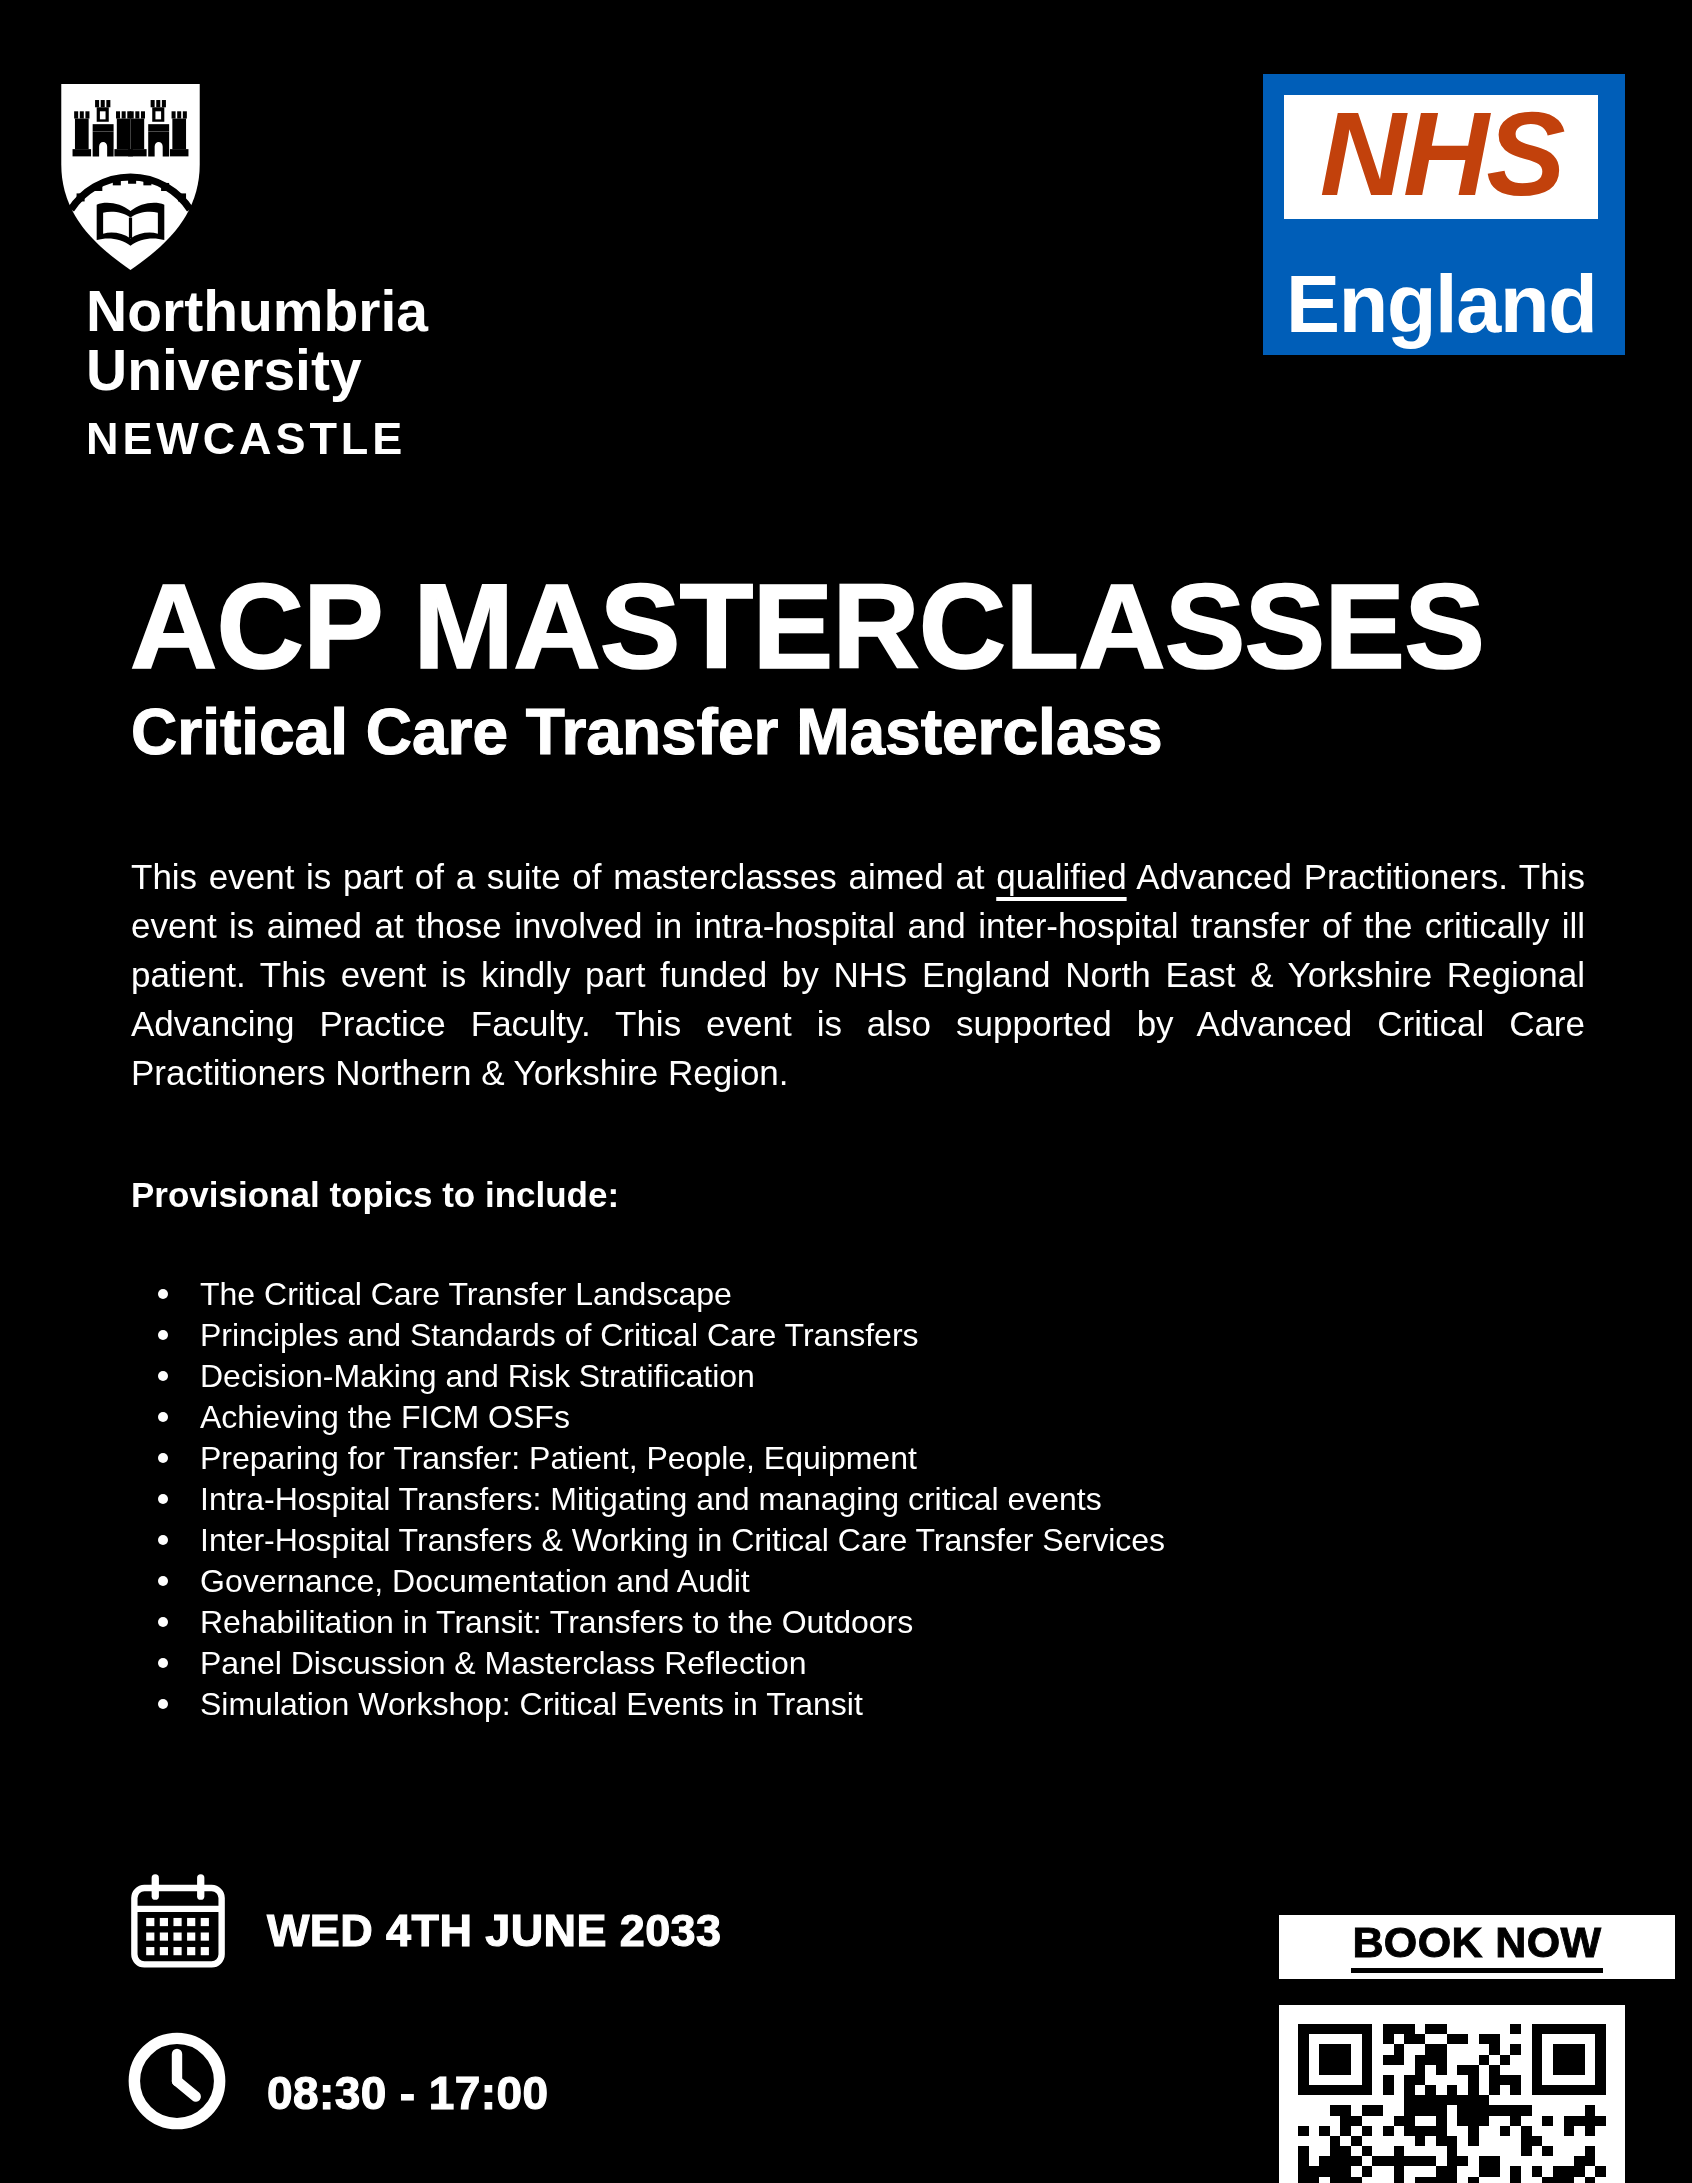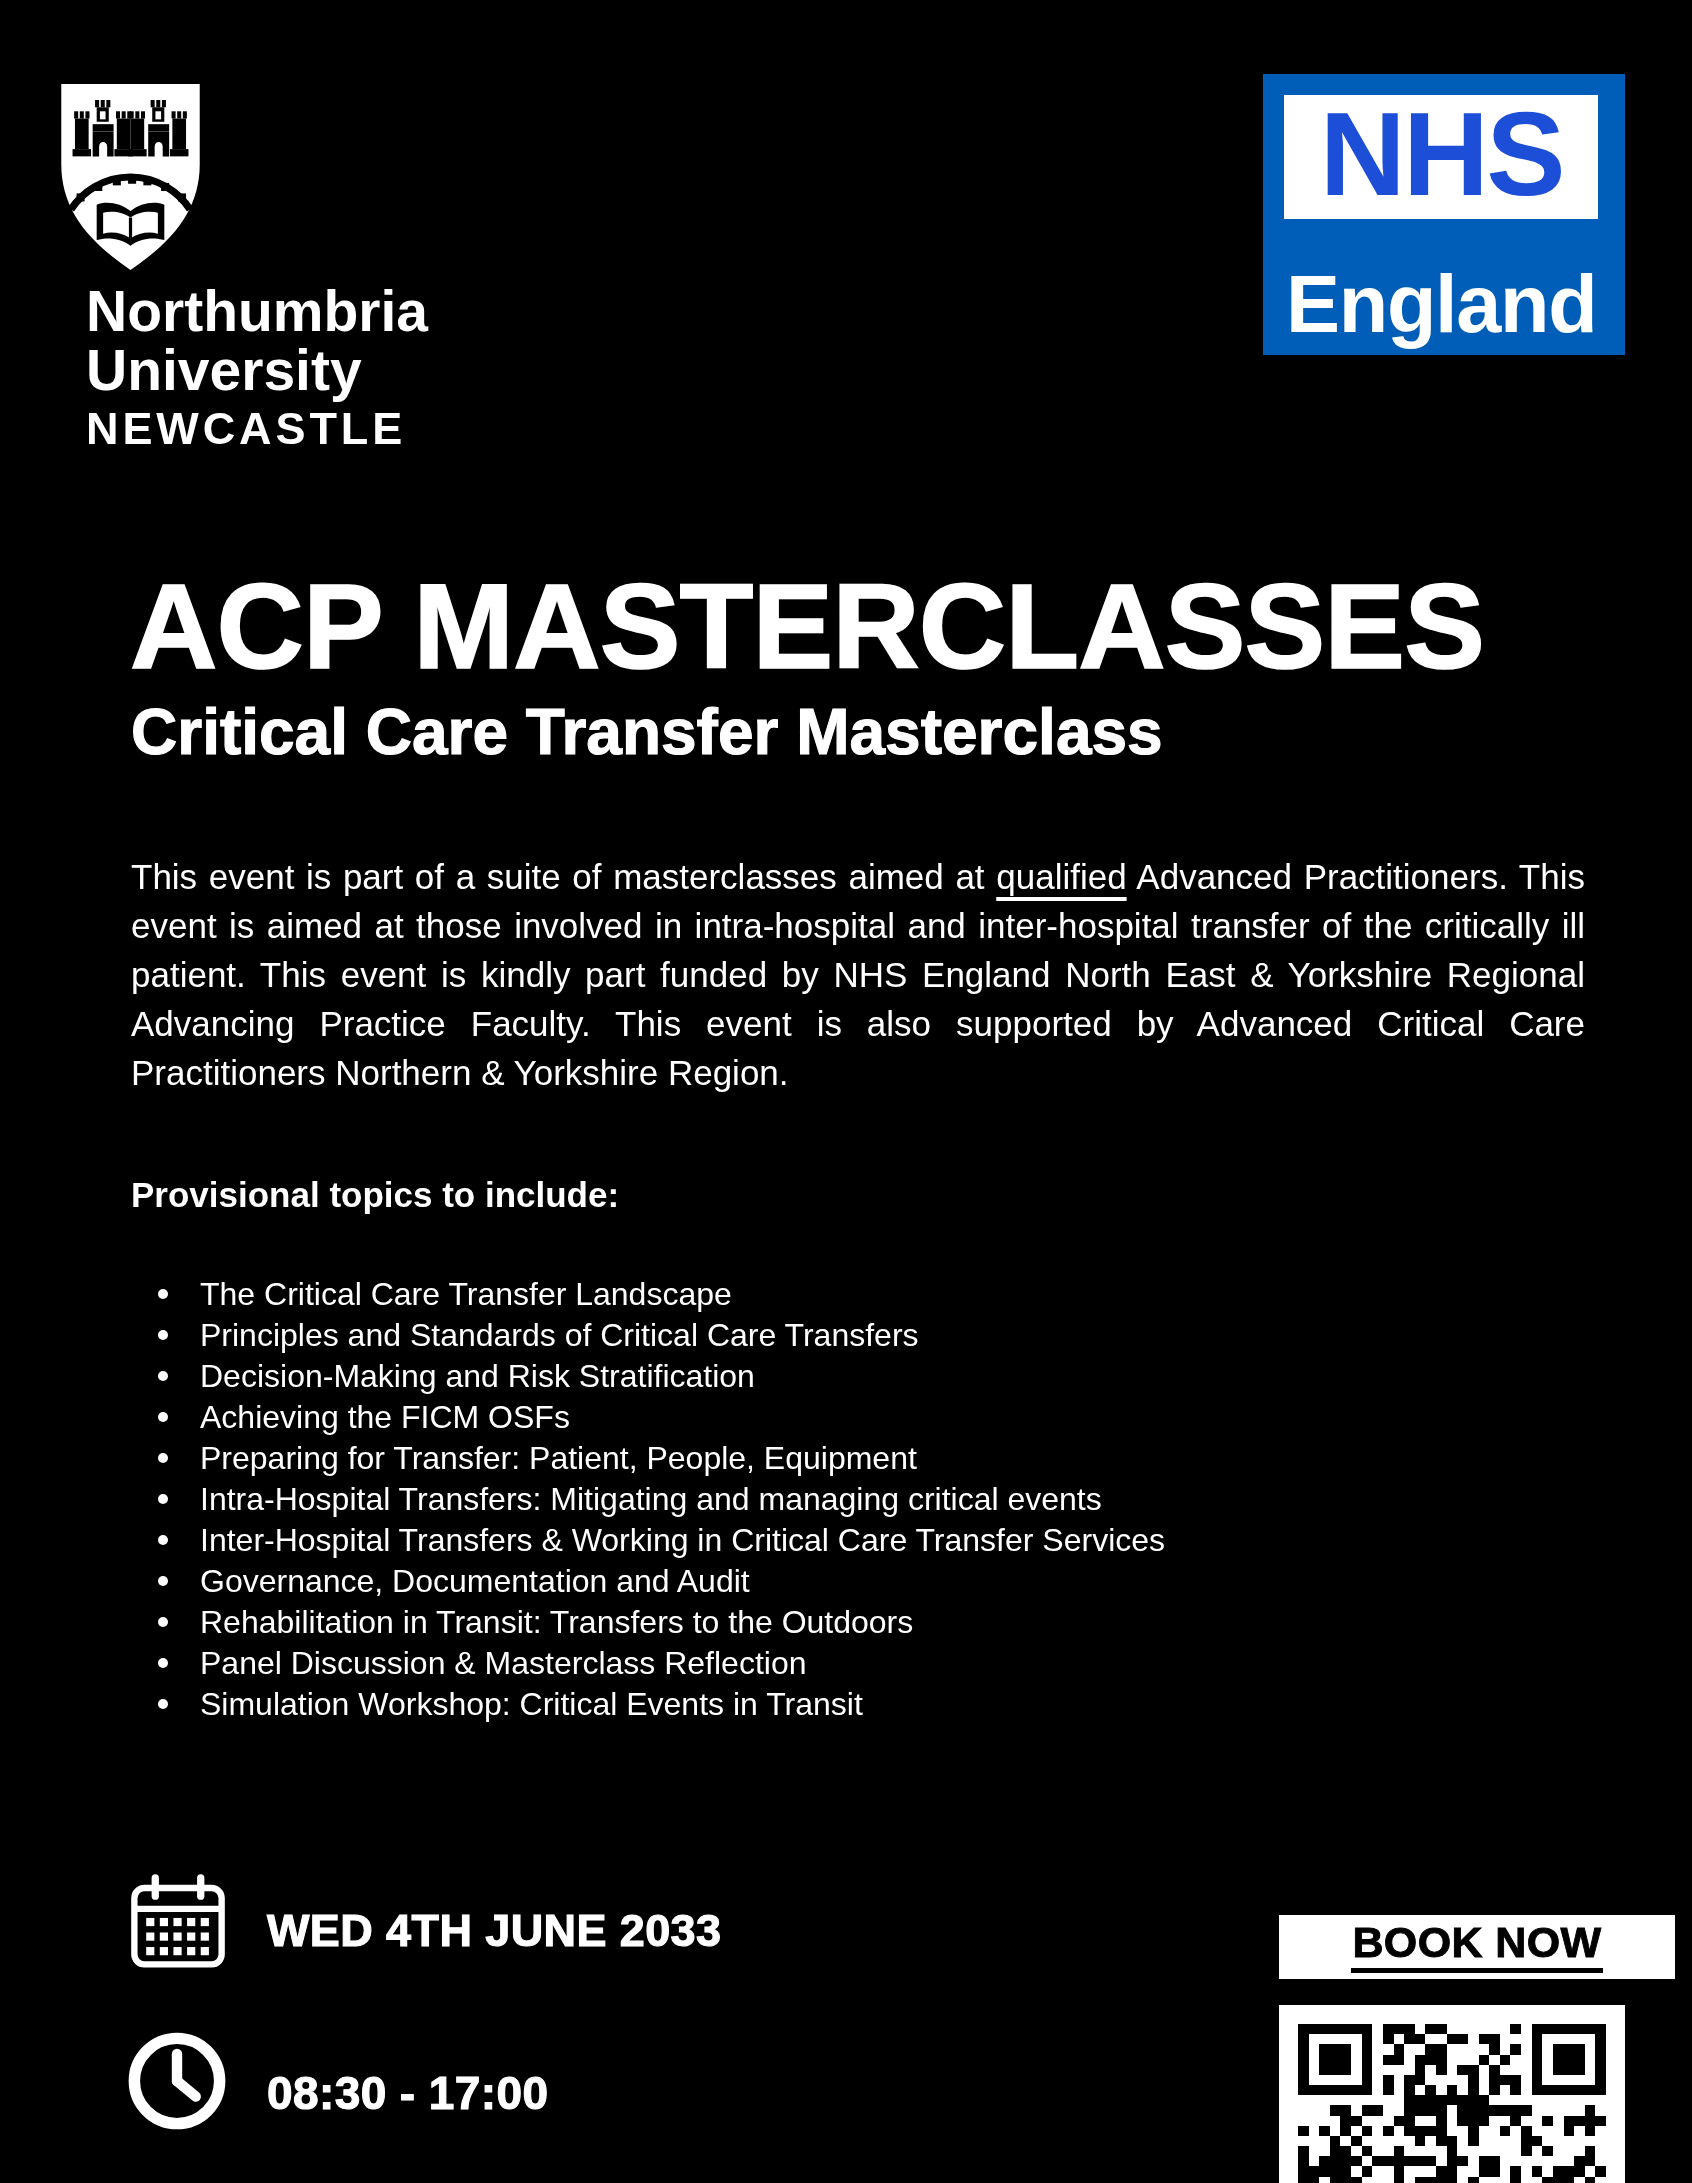--- a/index.html
+++ b/index.html
@@ -5,25 +5,25 @@
   html,body{margin:0;padding:0;background:#000;}
   .poster{
     position:relative;width:1692px;height:2402px;background:#000;color:#fff;
     font-family:"Liberation Sans",sans-serif;overflow:hidden;
   }
   
   .nu-logo{position:absolute;left:50px;top:73px;display:flex;flex-direction:column;}
   .nu-shield{width:161px;height:207px;flex:0 0 auto;}
   .nu-text{margin-left:36px;padding-top:1.7px;}
   .nu-name{font-size:57px;font-weight:700;line-height:59px;letter-spacing:0;}
-  .nu-city{font-size:45px;font-weight:700;letter-spacing:3.9px;margin-top:3px;}
+  .nu-city{font-size:45px;font-weight:700;letter-spacing:3.9px;margin-top:13px;}
   .nhs-logo{position:absolute;left:1263px;top:74px;width:362px;height:281px;background:#005EB8;}
   .nhs-box{position:absolute;left:21.4px;top:21px;width:314px;height:124px;background:#fff;
     display:flex;align-items:center;justify-content:center;overflow:hidden;}
-  .nhs-acronym{color:#1d4ed8;font-size:119px;font-weight:700;letter-spacing:-2.6px;line-height:1;padding-bottom:6.1px;}
+  .nhs-acronym{color:#c2410c;font-size:119px;font-weight:700;font-style:italic;letter-spacing:-2.6px;line-height:1;padding-bottom:6.1px;}
   .nhs-org{position:absolute;left:23px;bottom:9.6px;font-size:81px;font-weight:700;letter-spacing:-1.3px;line-height:1;color:#fff;}
   
   .title{position:absolute;left:130px;top:566px;font-size:121px;font-weight:700;
     letter-spacing:-0.9px;line-height:1;-webkit-text-stroke:1.7px #fff;white-space:nowrap;}
   .subtitle{position:absolute;left:131px;top:695px;font-size:64px;font-weight:700;
     -webkit-text-stroke:1.1px #fff;white-space:nowrap;}
   
   .intro{position:absolute;left:131px;top:817px;width:1454px;font-size:35px;line-height:49px;
     text-align:justify;font-weight:400;}
   .intro .u{text-decoration:underline;text-decoration-thickness:3.9px;text-underline-offset:7.9px;}

